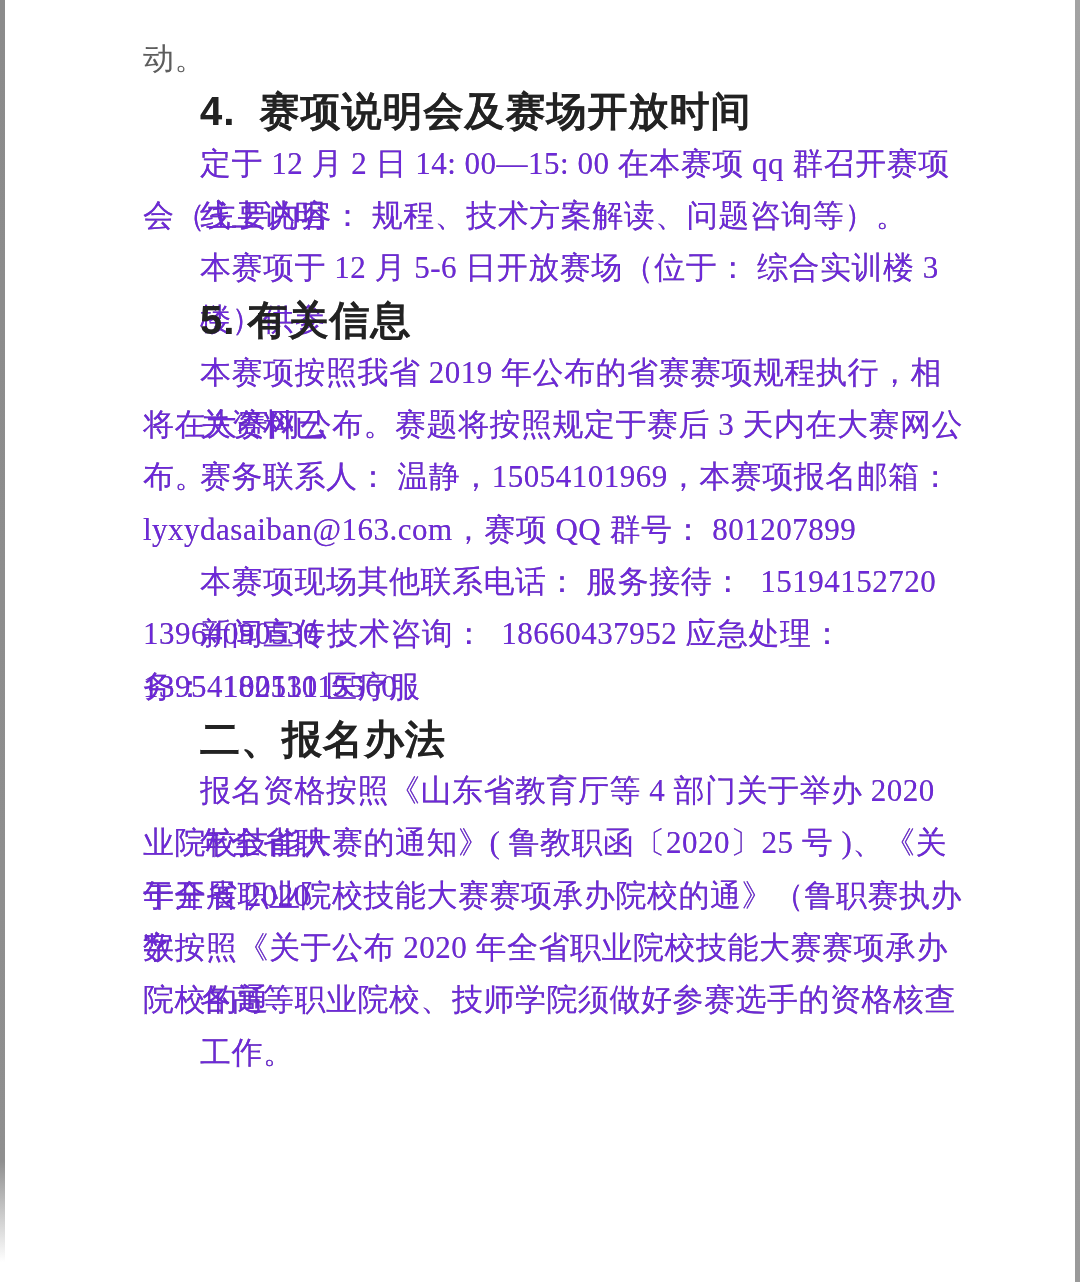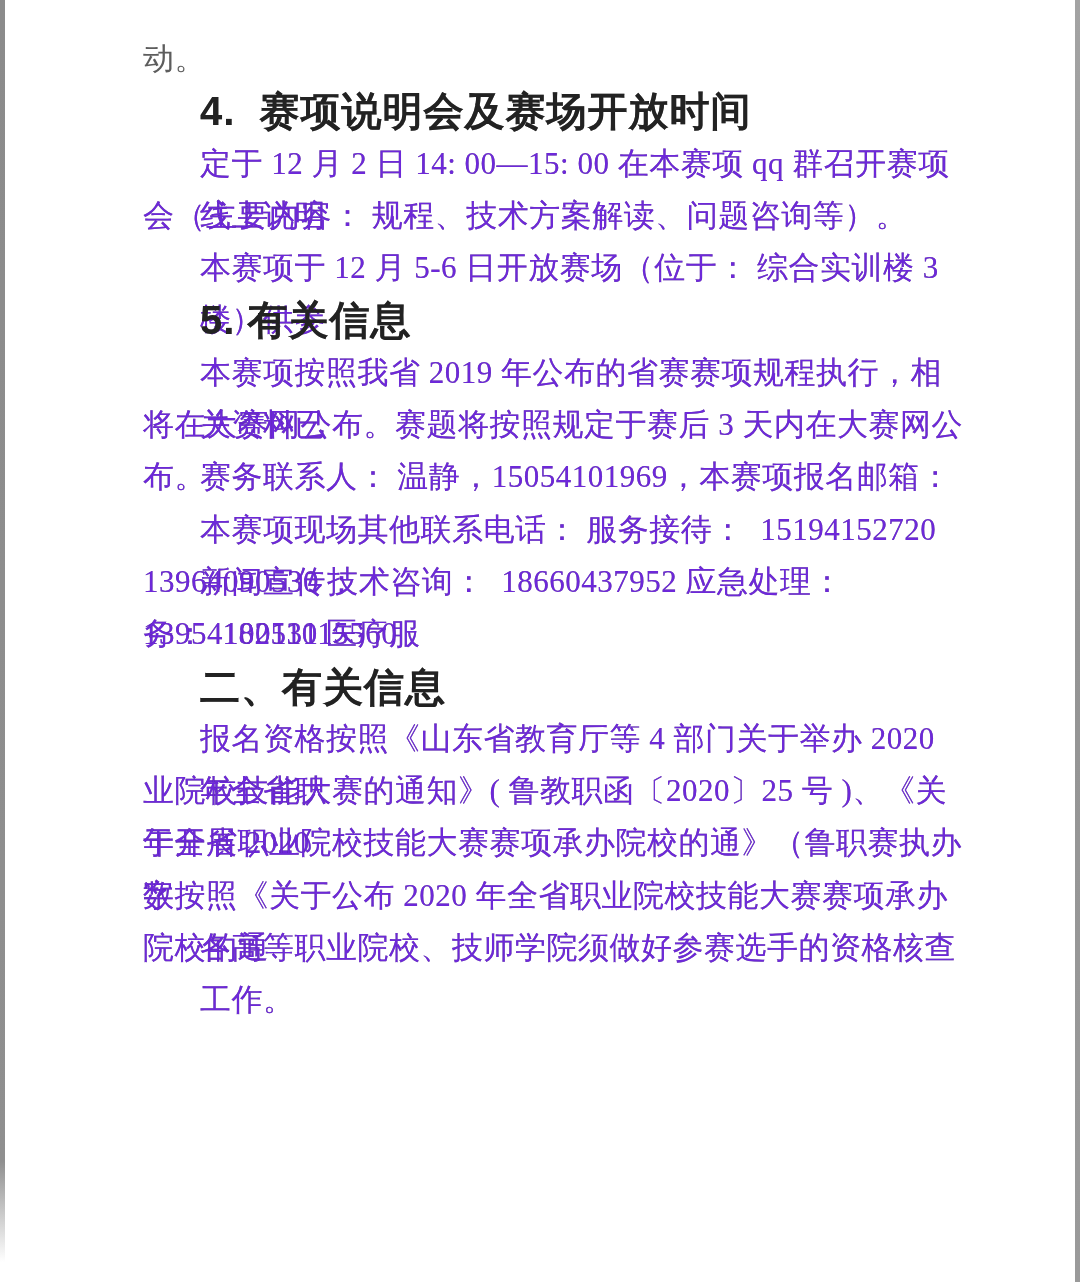--- a/index.html
+++ b/index.html
@@ -74,23 +74,24 @@
   <div class="doc">
     <div class="line light">动。</div>
     <div class="line heading indent">4.  赛项说明会及赛场开放时间</div>
     <div class="line indent">定于 12 月 2 日 14: 00—15: 00 在本赛项 qq 群召开赛项线上说明</div>
     <div class="line">会（主要内容： 规程、技术方案解读、问题咨询等）。</div>
     <div class="line indent">本赛项于 12 月 5-6 日开放赛场（位于： 综合实训楼 3 楼）供参</div>
     <div class="line heading indent">5. 有关信息</div>
     <div class="line indent">本赛项按照我省 2019 年公布的省赛赛项规程执行，相关资料已</div>
     <div class="line">将在大赛网公布。赛题将按照规定于赛后 3 天内在大赛网公布。</div>
     <div class="line indent">赛务联系人： 温静，15054101969，本赛项报名邮箱：</div>
+    <div class="line">lyxydasaiban@163.com，赛项 QQ 群号： 801207899</div>
     <div class="line indent">本赛项现场其他联系电话： 服务接待：  15194152720 新闻宣传：</div>
     <div class="line">13964090530 技术咨询：  18660437952 应急处理：  13954100110 医疗服</div>
     <div class="line">务：  18253115560</div>
-    <div class="line heading indent">二、有关信息</div>
+    <div class="line heading indent">二、报名办法</div>
     <div class="line indent">报名资格按照《山东省教育厅等 4 部门关于举办 2020 年全省职</div>
     <div class="line">业院校技能大赛的通知》( 鲁教职函〔2020〕25 号 )、《关于开展 2020</div>
     <div class="line">年全省职业院校技能大赛赛项承办院校的通》（鲁职赛执办字</div>
     <div class="line">数按照《关于公布 2020 年全省职业院校技能大赛赛项承办院校的通</div>
     <div class="line indent">各高等职业院校、技师学院须做好参赛选手的资格核查工作。</div>
   </div>
 </div>
 
 </body></html>

